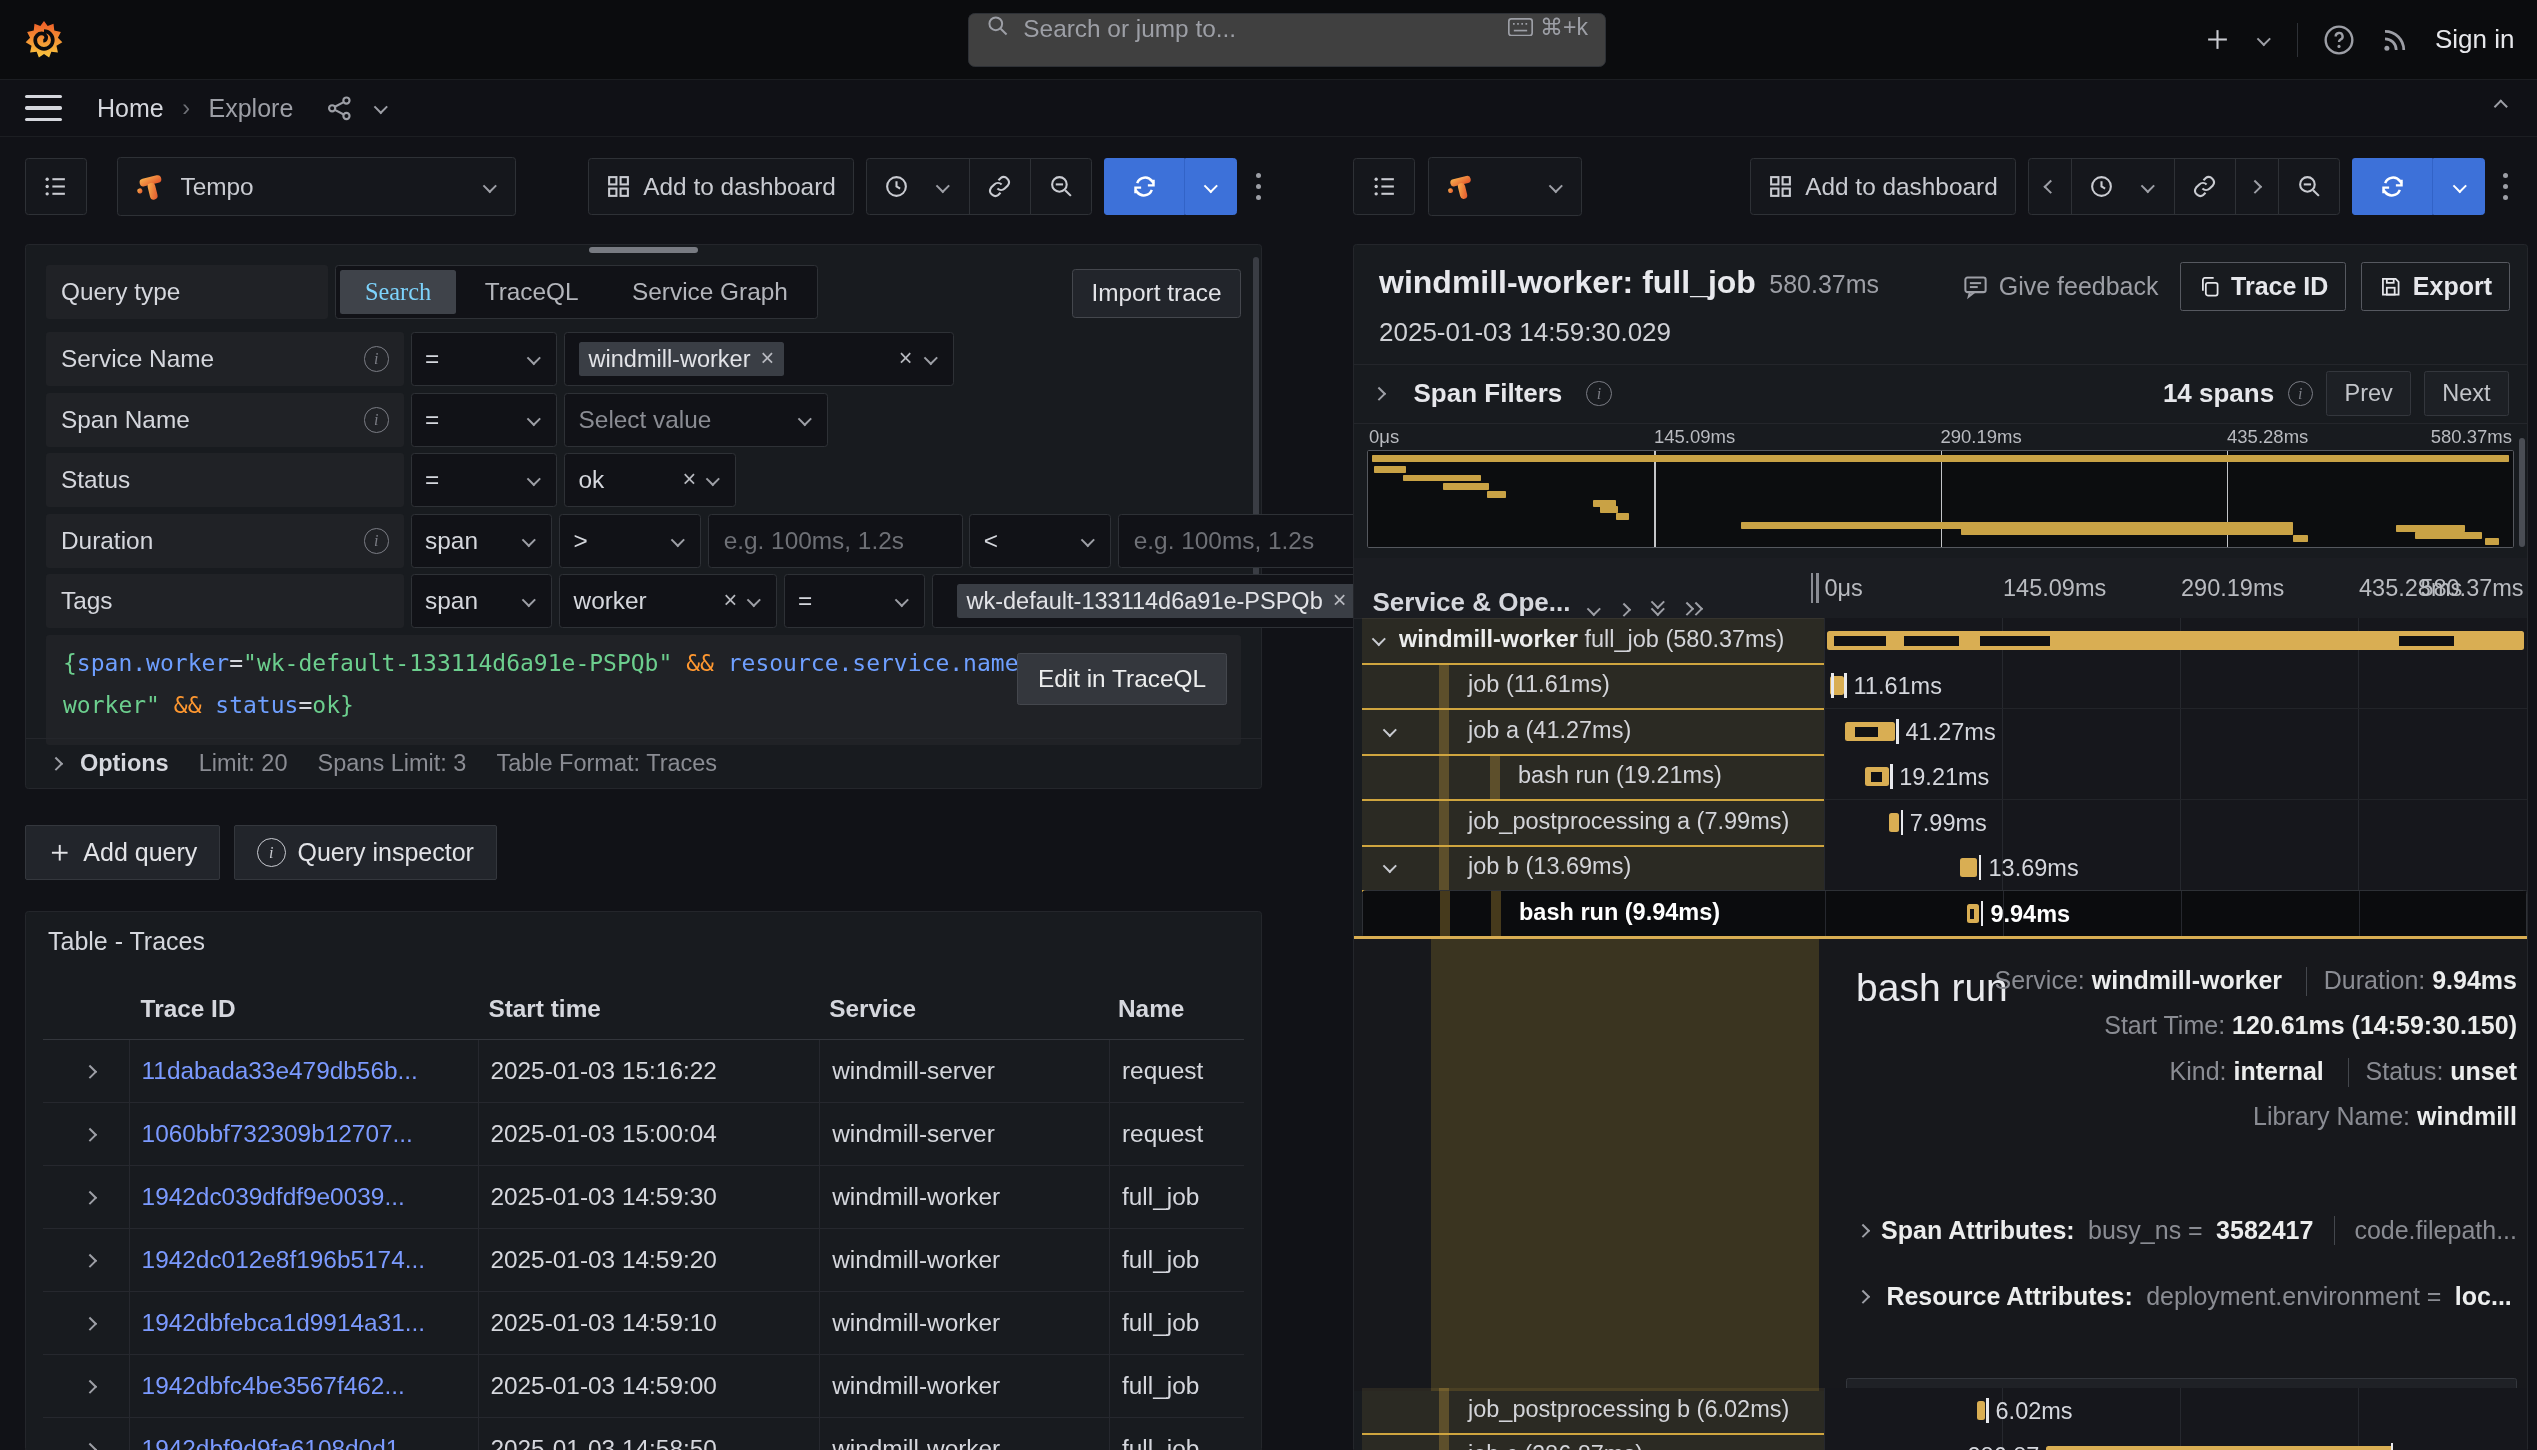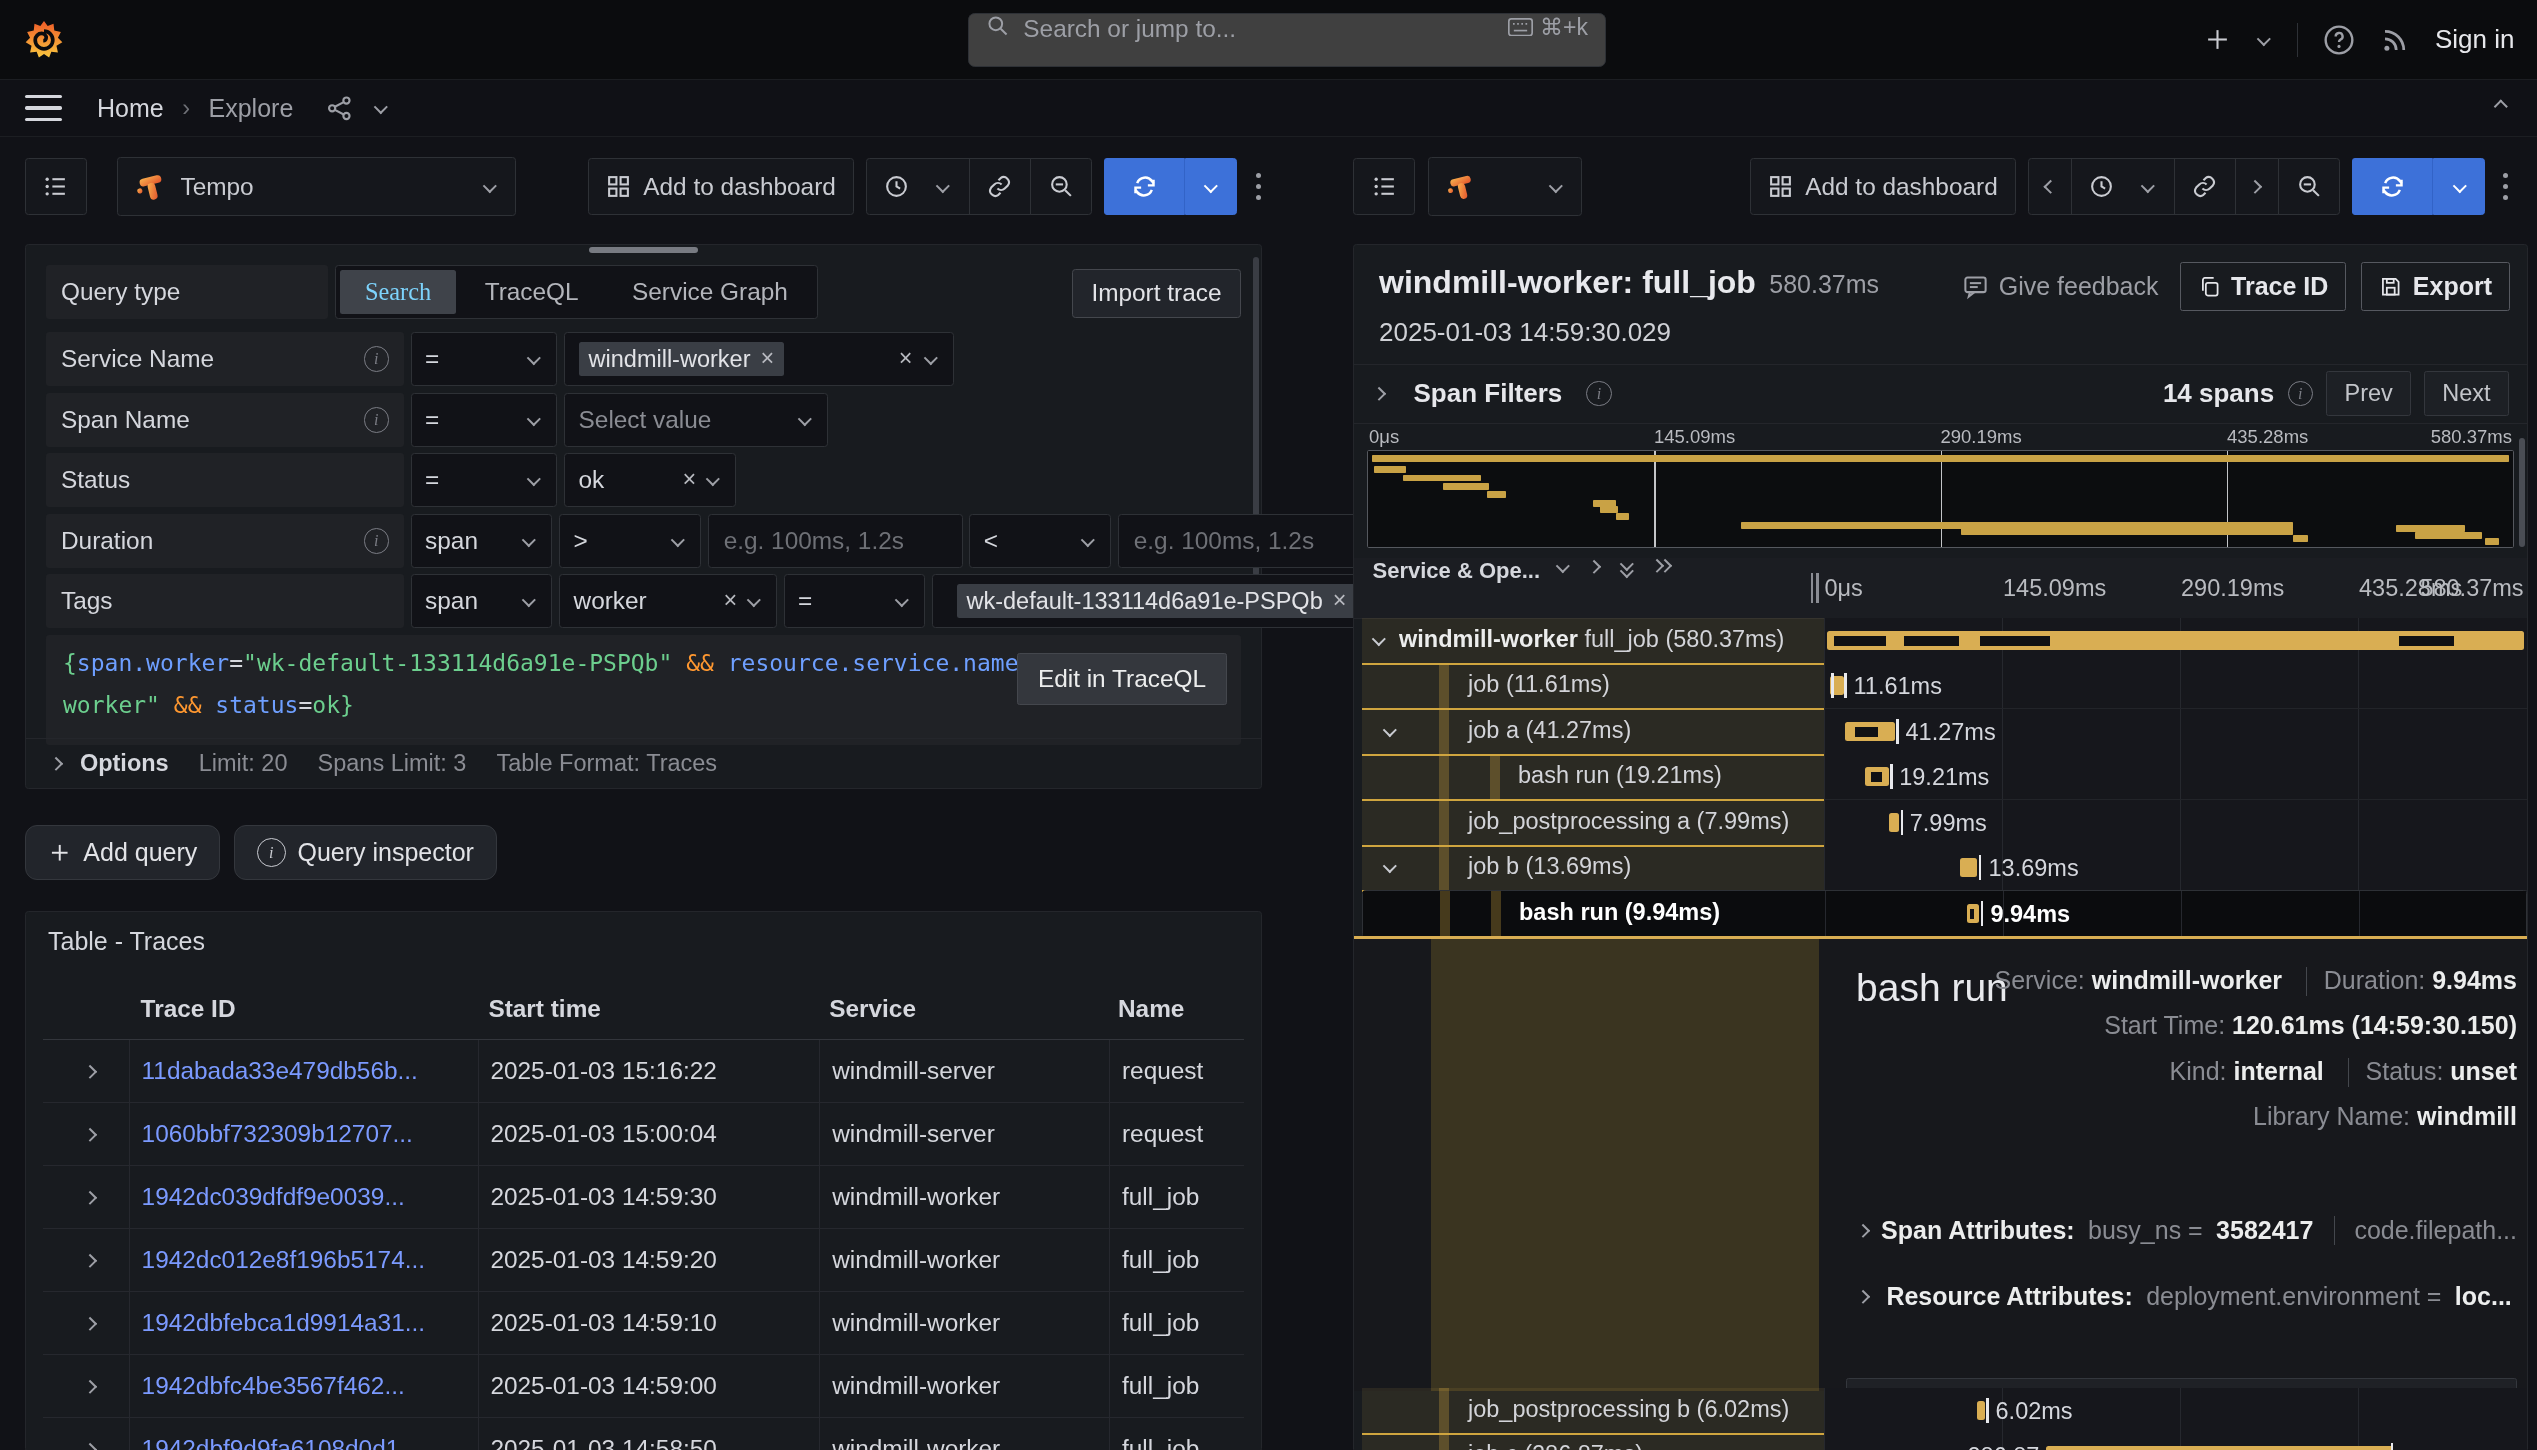--- a/index.html
+++ b/index.html
@@ -89,21 +89,21 @@
         font-family:"DejaVu Sans Mono",monospace;font-size:23px;line-height:42px;padding:6.7px 17px;color:#d5d7dd;}
   .tok-f{color:#6e9fff}.tok-s{color:#6ccf8e}.tok-a{color:#ff9830}.tok-o{color:#d5d7dd}.tok-b{color:#6ccf8e}
   .editbtn{position:absolute;right:34px;top:408px;height:52px;background:#34373d;border:0.8px solid #44474d;
            border-radius:2.5px;display:flex;align-items:center;padding:0 20px;font-size:24.4px;color:#eceded;}
   .optrow{position:absolute;left:0;right:0;bottom:0;height:49px;border-top:0.8px solid #24262b;
           display:flex;align-items:center;gap:30px;padding-left:23.5px;font-size:23.5px;}
   .optrow b{font-weight:700;color:#d5d7dd;font-size:23.5px;}
   .optdim{color:#8a8c93;}
   
   .actions{position:absolute;top:677px;left:0;display:flex;gap:13.4px;}
-  .abtn{height:55px;border:0.8px solid #34373d;border-radius:12px;background:#22252b;display:flex;
+  .abtn{height:55px;border:0.8px solid #34373d;border-radius:2px;background:#22252b;display:flex;
         align-items:center;gap:11.8px;padding:0 22px;font-size:25px;color:#e2e3e7;}
   
   .tpanel{top:763px;height:539px;overflow:hidden;}
   .ttitle{position:absolute;left:22px;top:15px;font-size:25px;color:#d5d7dd;}
   .ttable{position:absolute;left:17px;right:17px;top:67px;}
   .trow{display:flex;height:62px;align-items:center;border-bottom:0.8px solid #26282e;}
   .trow.head{height:60px;border-bottom:0.8px solid #33363c;font-weight:700;}
   .tc{padding-left:11.8px;overflow:hidden;white-space:nowrap;align-self:stretch;display:flex;align-items:center;}
   .tc1{width:74px;flex:none;justify-content:center;}
   .tc2{width:336px;flex:none;border-left:0.8px solid #26282e;}
@@ -133,22 +133,22 @@
   
   .mmticks{position:absolute;left:13.4px;right:13.4px;top:181px;height:22px;font-size:18.5px;color:#b9bbc0;}
   .mmticks span{position:absolute;top:0;}
   .mmap{position:absolute;left:13.4px;right:13.4px;top:205px;height:96px;background:#0c0d0f;
         border:1.7px solid #55585e;border-radius:1.7px;}
   .mmap .gl{position:absolute;top:0;bottom:0;width:1.7px;background:#d8d9dd;opacity:.9;}
   .mmbar{position:absolute;height:6.7px;background:#c9a245;border-radius:0.8px;}
   .vscroll{position:absolute;right:1.7px;top:193px;width:6.7px;height:109px;border-radius:3.4px;background:#4a4d54;}
   
   .theader{position:absolute;left:0;top:313px;right:0;height:60px;border-bottom:0.8px solid #24262b;background:#1b1d22;}
-  .thname{position:absolute;left:0;top:0;width:462px;height:100%;display:flex;align-items:flex-start;gap:15px;
-          padding-left:18.5px;font-weight:600;font-size:22px;color:#d5d7dd;}
+  .thname{position:absolute;left:0;top:0;width:462px;height:100%;display:flex;align-items:flex-end;gap:15px;
+          padding-left:18.5px;font-weight:600;font-size:26px;color:#d5d7dd;}
   .handle{position:absolute;left:454px;top:15px;width:13.4px;height:30px;}
   .handle i{position:absolute;top:0;bottom:0;width:2.5px;background:#8a8c93;}
   .handle i:first-child{left:2.5px}.handle i:last-child{left:8.4px}
   .thticks{position:absolute;left:462px;right:0;top:0;height:100%;font-size:23.5px;color:#b9bbc0;}
   .thticks span{position:absolute;top:17px;white-space:nowrap;}
   
   .srow{position:absolute;left:8px;right:0;height:45px;}
   .sname{position:absolute;left:0;top:0;width:462px;height:100%;background:rgba(216,176,78,0.10);
          border-bottom:2.5px solid #cfa43e;font-size:23.5px;color:#d3d4d9;white-space:nowrap;overflow:hidden;}
   .sname .txt{position:absolute;top:8.4px;}

